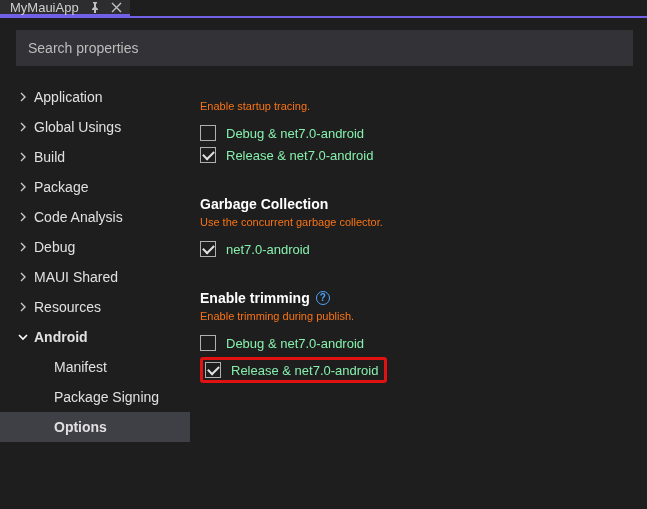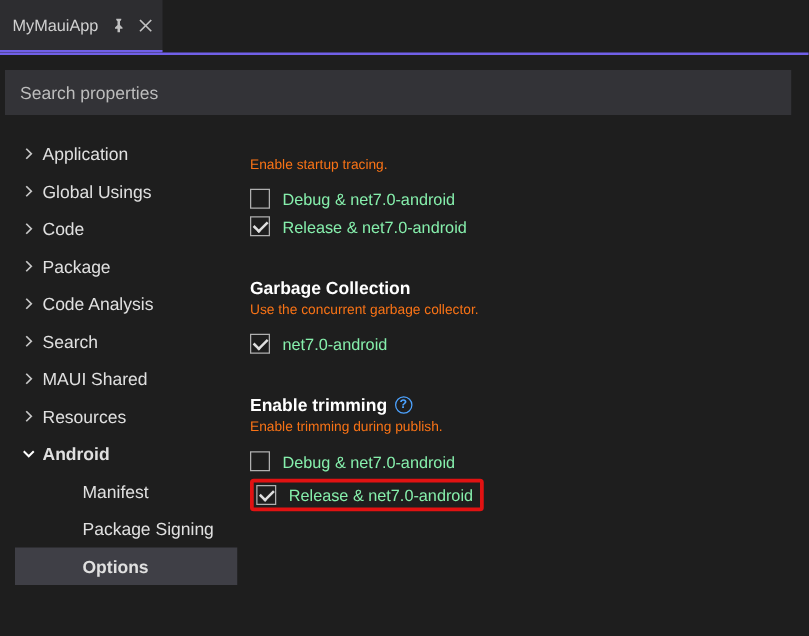--- a/index.html
+++ b/index.html
@@ -5,21 +5,21 @@
   * { box-sizing: border-box; margin: 0; padding: 0; }
   html, body {
     width: 647px; height: 509px;
     background: #1e1e1e;
     color: #cccccc;
     font-family: "Segoe UI", Arial, sans-serif;
     font-size: 13px;
     overflow: hidden;
   }
   .titlebar {
-    height: 42px;
+    height: 16px;
     background: #1e1e1e;
     display: flex;
     align-items: stretch;
   }
   .tab {
     display: flex; align-items: center;
     gap: 10px;
     padding: 0 8px 0 10px;
     background: #2d2d30;
     color: #d0d0d0;
@@ -28,21 +28,21 @@
   }
   .tab .icon { display:flex; align-items:center; }
   .tab .icon svg { display:block; }
   .purple-separator { height: 2px; background: #7160e8; }
   .content {
     display: flex;
     flex-direction: column;
     padding: 12px 0 0 0;
     height: calc(509px - 26px);
   }
-  .search-wrap { padding: 0 14px 10px 4px; }
+  .search-wrap { padding: 0 14px 10px 16px; }
   .search {
     width: 100%;
     height: 36px;
     background: #333337;
     border: none;
     color: #cccccc;
     padding: 0 12px;
     font-size: 14px;
     outline: none;
   }
@@ -62,21 +62,21 @@
     display: flex;
     align-items: center;
     gap: 6px;
     padding: 7px 8px 7px 18px;
     cursor: pointer;
     color: #e0e0e0;
     font-size: 14px;
   }
   .side-item.selected { background: #3f3f46; }
   .side-item.expanded .chev { transform: rotate(90deg); }
-  .side-item.child { padding-left: 38px; margin-left: 12px; }
+  .side-item.child { padding-left: 38px; }
   .side-item .chev {
     display: inline-flex;
     transition: transform .1s;
   }
   .side-item .chev svg { display:block; }
   .side-item.child .chev { visibility: hidden; width:10px; }
   .side-item.bold { font-weight: 600; }
 
   .main {
     flex: 1;
@@ -180,21 +180,21 @@
             </svg>
           </span>
         <span>Global Usings</span>
       </div>
       <div class="side-item">
         <span class="chev">
             <svg width="10" height="10" viewBox="0 0 10 10">
               <path d="M3 1l4 4-4 4" stroke="#c8c8c8" stroke-width="1.4" fill="none"></path>
             </svg>
           </span>
-        <span>Code</span>
+        <span>Build</span>
       </div>
       <div class="side-item">
         <span class="chev">
             <svg width="10" height="10" viewBox="0 0 10 10">
               <path d="M3 1l4 4-4 4" stroke="#c8c8c8" stroke-width="1.4" fill="none"></path>
             </svg>
           </span>
         <span>Package</span>
       </div>
       <div class="side-item">
@@ -204,21 +204,21 @@
             </svg>
           </span>
         <span>Code Analysis</span>
       </div>
       <div class="side-item">
         <span class="chev">
             <svg width="10" height="10" viewBox="0 0 10 10">
               <path d="M3 1l4 4-4 4" stroke="#c8c8c8" stroke-width="1.4" fill="none"></path>
             </svg>
           </span>
-        <span>Search</span>
+        <span>Debug</span>
       </div>
       <div class="side-item">
         <span class="chev">
             <svg width="10" height="10" viewBox="0 0 10 10">
               <path d="M3 1l4 4-4 4" stroke="#c8c8c8" stroke-width="1.4" fill="none"></path>
             </svg>
           </span>
         <span>MAUI Shared</span>
       </div>
       <div class="side-item">

